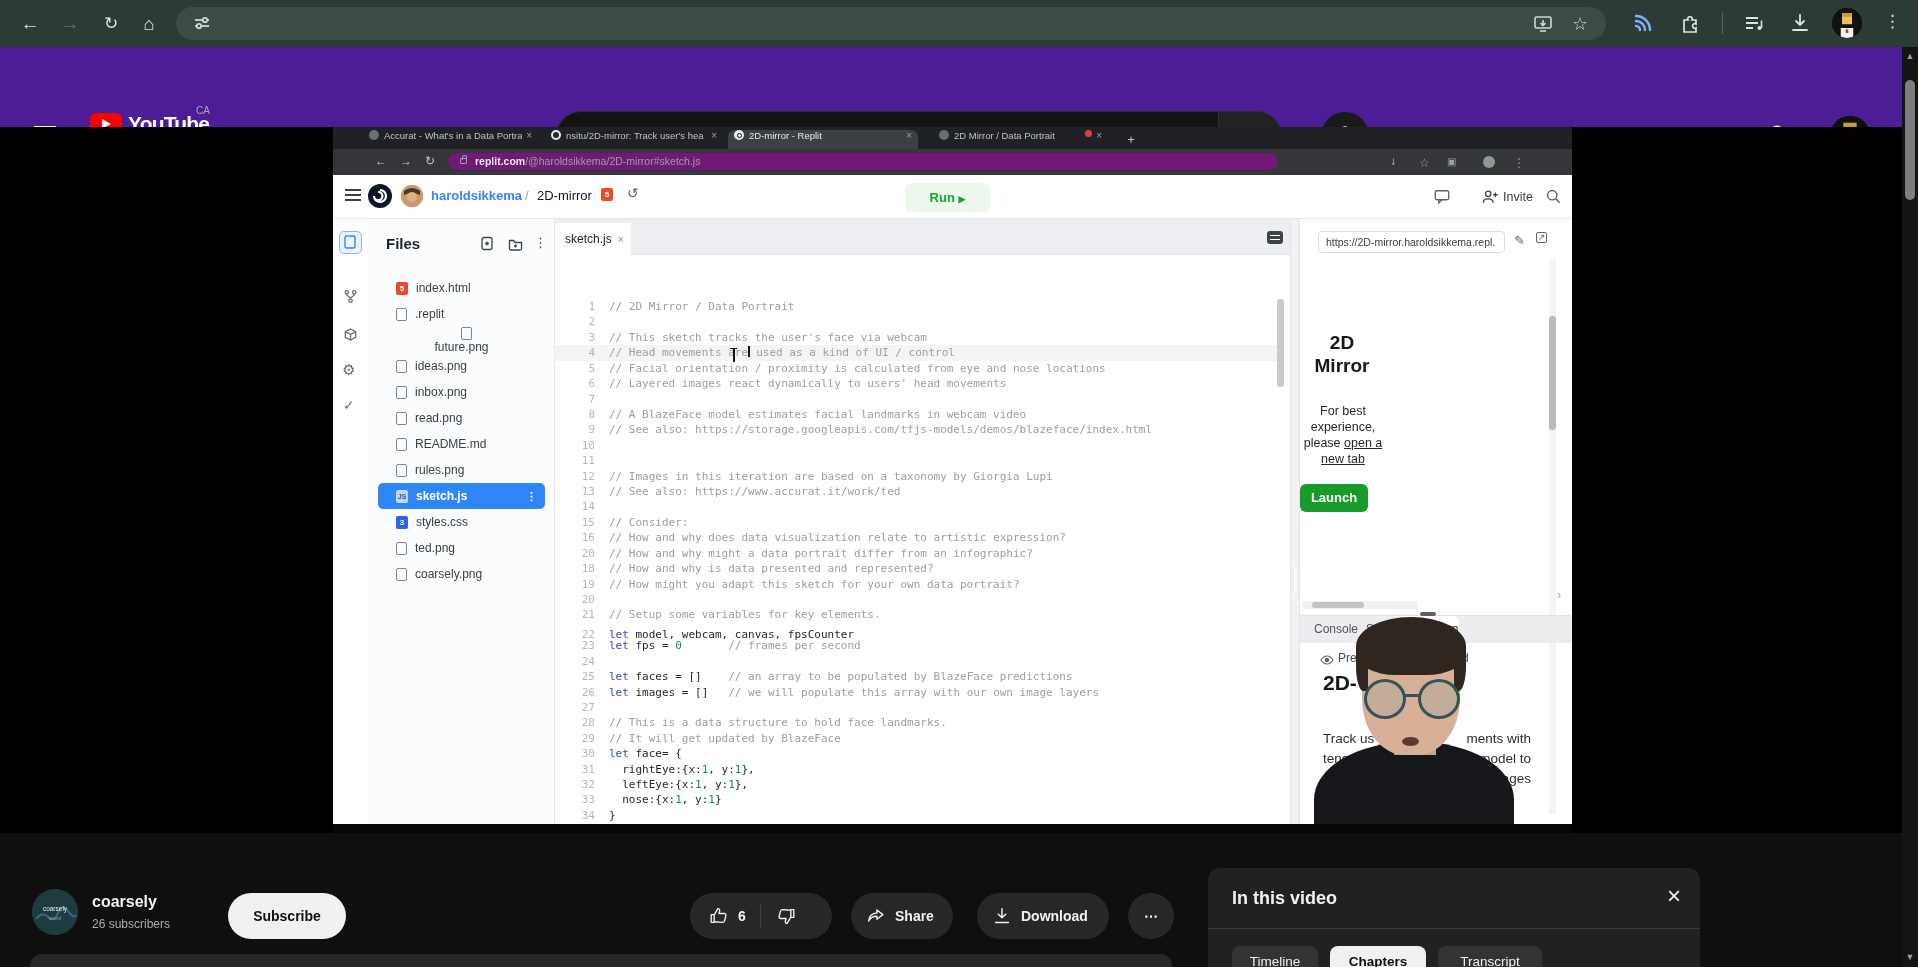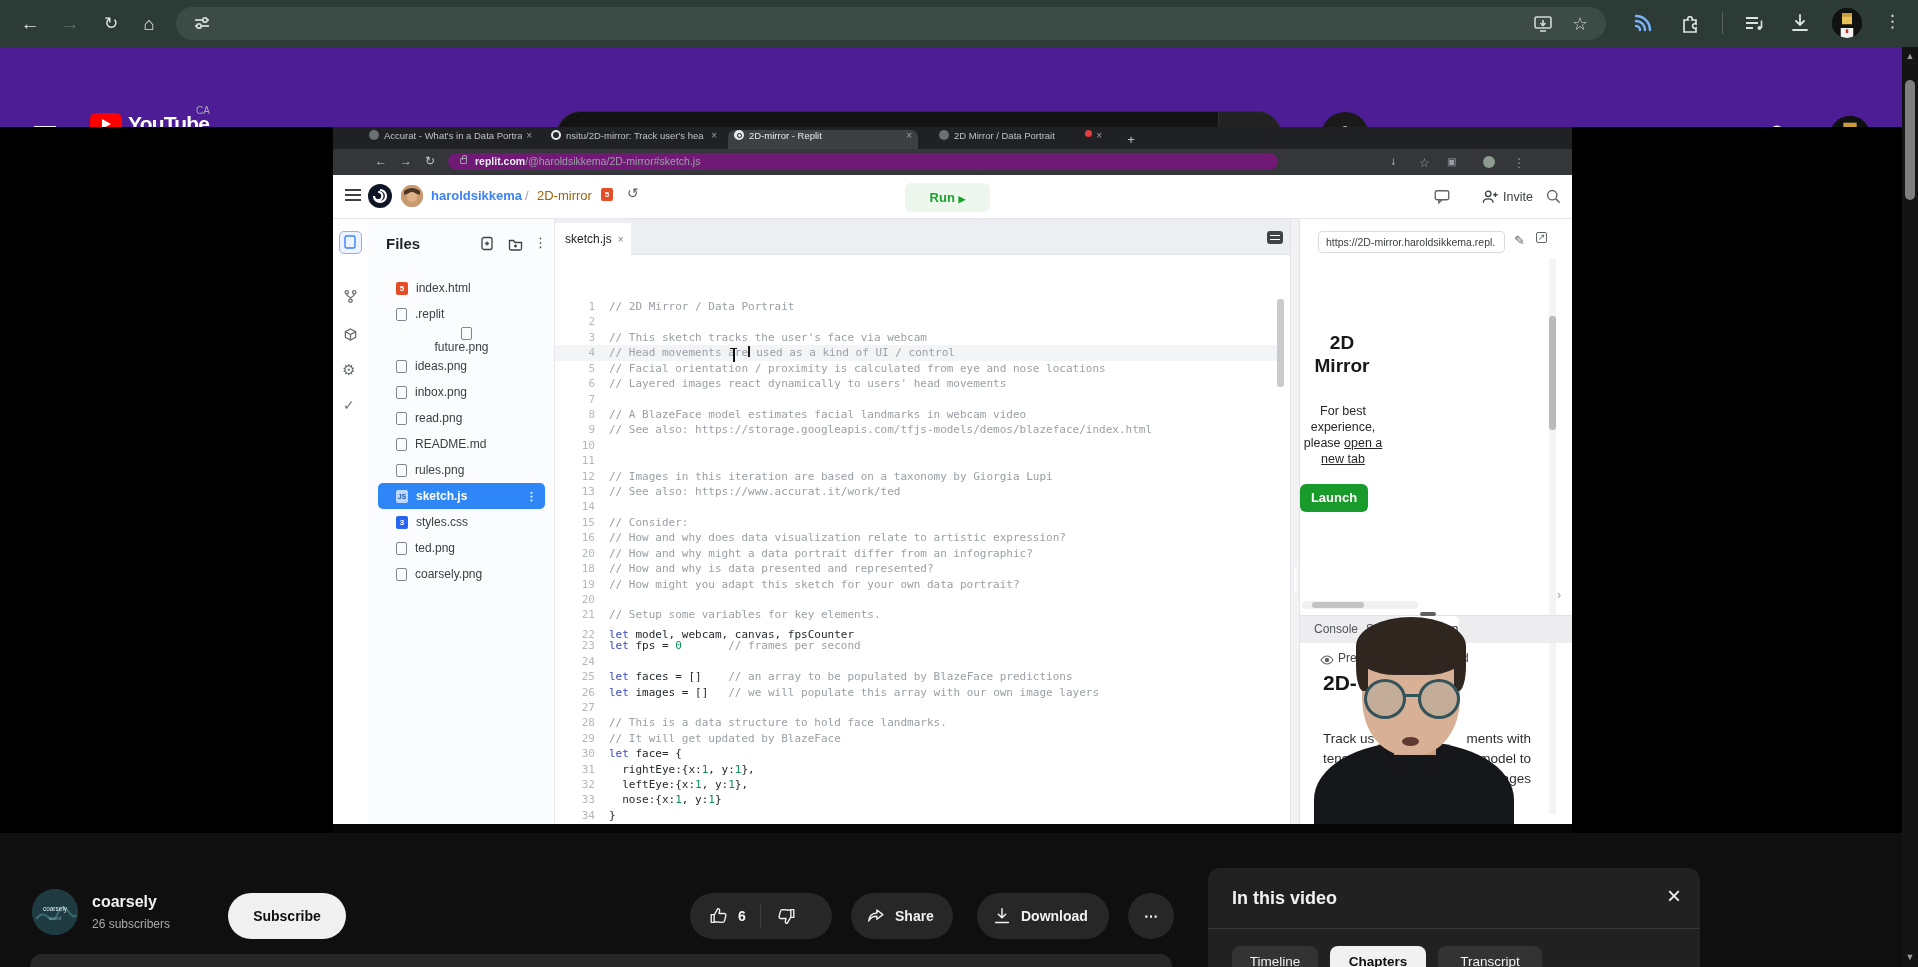--- a/index.html
+++ b/index.html
@@ -351,21 +351,21 @@
           </span>
           <span class="abs avatar" style="left:68px;top:10px;width:22px;height:22px;background:#b98a6a">
             <svg width="22" height="22" viewBox="0 0 22 22">
                 <rect width="22" height="22" fill="#c9996f"></rect>
               <path d="M3 6 q8 -6 16 0 v4 q-8 -4 -16 0z" fill="#4a3526"></path>
                 <circle cx="11" cy="12" r="5" fill="#dfb189"></circle>
               </svg>
           </span>
           <span class="abs" style="left:98px;top:13px;font-size:13px;font-weight:600;color:#3b82f6">haroldsikkema</span>
           <span class="abs" style="left:192px;top:13px;font-size:13px;color:#9aa0a6">/</span>
-          <span class="abs" style="left:204px;top:13px;font-size:13px;color:#a16207">2D-mirror</span>
+          <span class="abs" style="left:204px;top:13px;font-size:13px;color:#0f172a">2D-mirror</span>
           <span class="abs fbadge" style="left:268px;top:13px;background:#e44d26">5</span>
           <span class="abs" style="left:294px;top:10px;font-size:14px;color:#5f6368">↺</span>
           <div id="run-btn" class="abs"><span>Run</span> <span style="font-size:9px">▶</span></div>
           <span class="abs" style="left:1100px;top:13px">
             <svg width="18" height="18" viewBox="0 0 20 20">
                 <g stroke="#5f6368" stroke-width="1.5" fill="none">
               <rect x="2.5" y="3" width="15" height="10" rx="2"></rect>
                   <path d="M6.5 13v3.5L10 13"></path>
                 </g>
               </svg>

